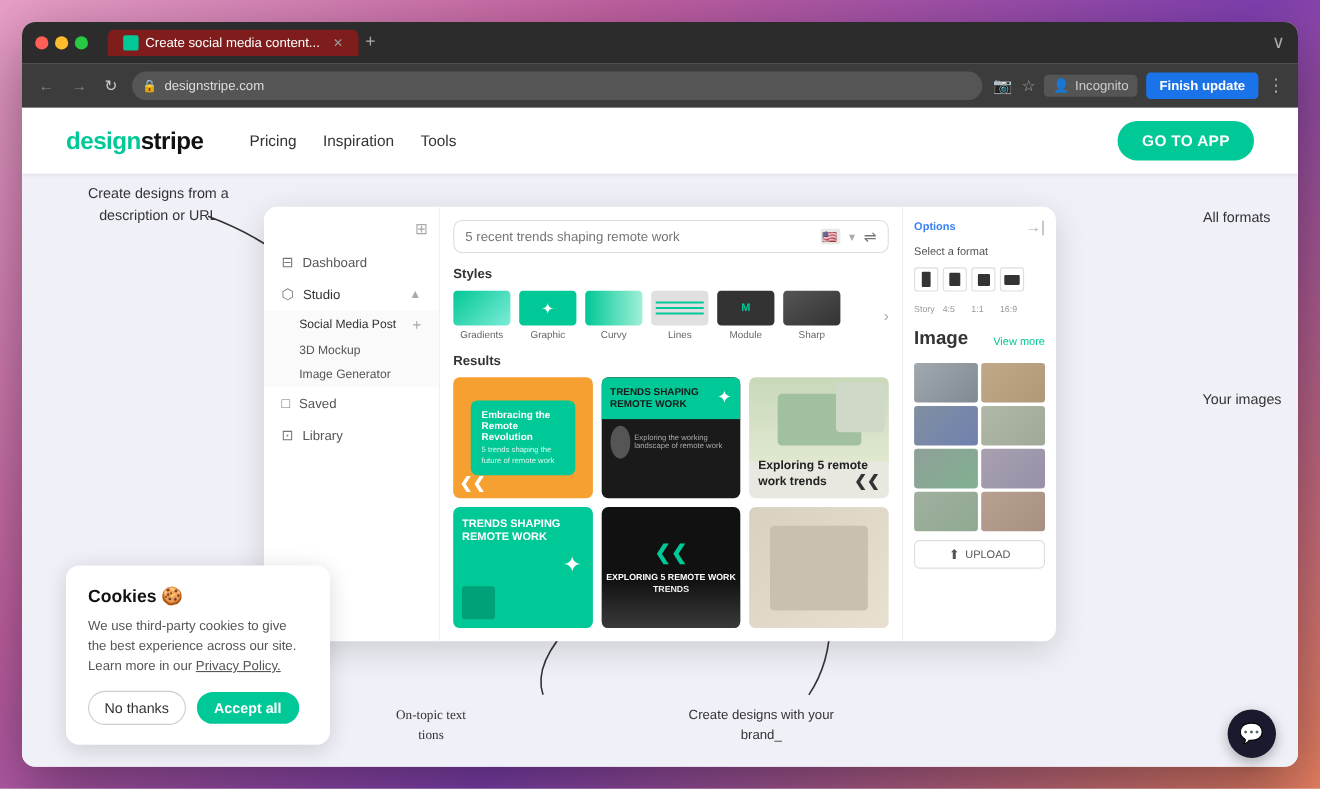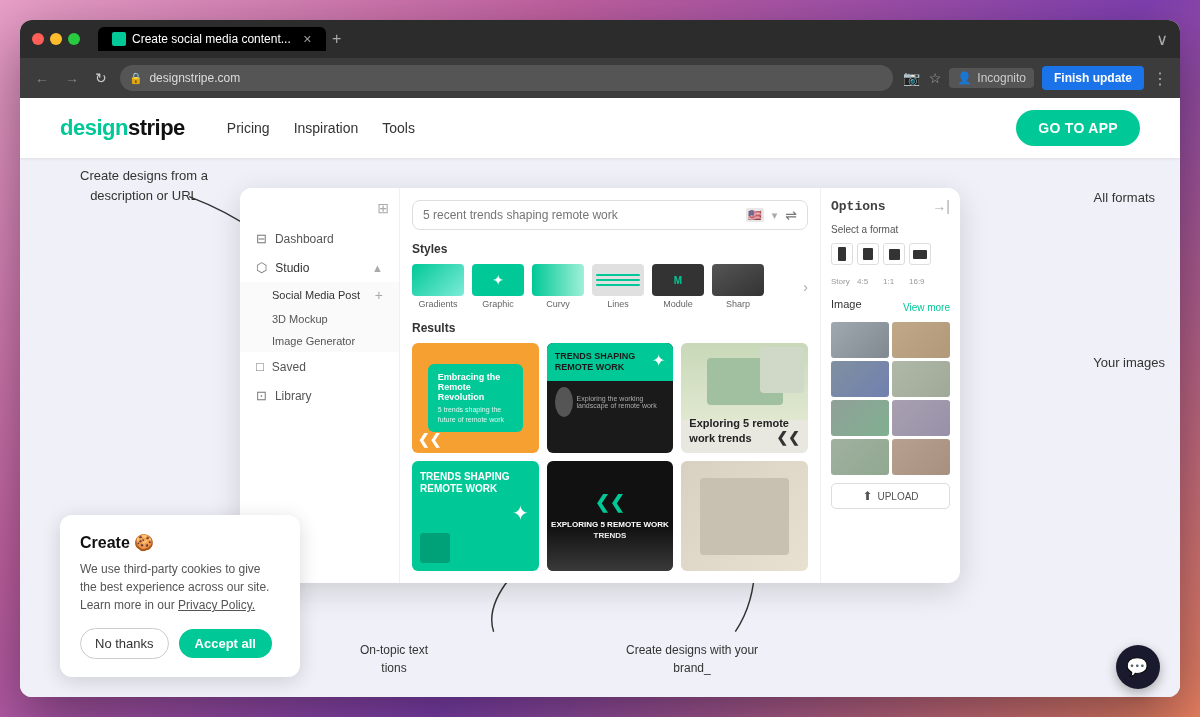--- a/index.html
+++ b/index.html
@@ -36,21 +36,21 @@
     .tl-yellow { background: #ffbd2e; }
     .tl-green { background: #28ca41; }
 
     .tab-bar {
       display: flex;
       align-items: center;
       margin-left: 10px;
       flex: 1;
     }
     .tab-active {
-      background: #000000;
+      background: #7f1d1d;
       border-radius: 6px 6px 0 0;
       padding: 5px 14px;
       display: flex;
       align-items: center;
       gap: 6px;
       color: #fff;
       font-size: 12px;
     }
     .tab-favicon {
       width: 14px; height: 14px;
@@ -214,20 +214,21 @@
     }
     .ann-top-right {
       top: 20px;
       right: 20px;
       text-align: left;
     }
     .ann-bottom-left {
       bottom: 30px;
       left: 330px;
       text-align: center;
+      font-family: Liberation Serif, serif;
     }
     .ann-bottom-right {
       bottom: 30px;
       left: 600px;
       text-align: center;
     }
     .ann-right {
       top: 200px;
       right: 10px;
       text-align: right;
@@ -575,24 +576,23 @@
       padding: 10px;
       flex-shrink: 0;
     }
     .options-header {
       display: flex;
       justify-content: space-between;
       align-items: center;
       margin-bottom: 10px;
     }
     .options-title {
-      font-size: 13px;
+      font-size: 10px;
       font-weight: 600;
-      color: #404040;
-      font-family: Liberation Mono, monospace;
+      color: #3b82f6;
     }
     .options-close {
       color: #aaa; font-size: 14px; cursor: pointer;
     }
     .format-label {
       font-size: 10px;
       color: #555;
       margin-bottom: 8px;
     }
     .format-options {
@@ -613,22 +613,22 @@
       margin-bottom: 12px;
     }
     .format-lbl {
       font-size: 8px;
       color: #999;
       width: 22px;
       text-align: left;
     }
 
     .image-section-title {
-      font-size: 11px;
-      font-weight: 400;
+      font-size: 17px;
+      font-weight: 700;
       color: #333;
       margin-bottom: 6px;
     }
     .view-more {
       font-size: 10px;
       color: #00c896;
       cursor: pointer;
     }
     .image-section-header {
       display: flex;
@@ -1019,21 +1019,21 @@
           <marker id="arrow" markerWidth="8" markerHeight="8" refX="4" refY="4" orient="auto">
             <path d="M0,0 L0,8 L8,4 z" fill="#333"></path>
           </marker>
         </defs>
       </svg>
 
     </div>
 
     <div class="cookie-banner">
       <div class="cookie-title">
-        <span>Create 🍪</span>
+        <span>Cookies 🍪</span>
       </div>
       <div class="cookie-text">
         We use third-party cookies to give the best experience across our site. Learn more in our <a>Privacy Policy.</a>
       </div>
       <div class="cookie-buttons">
         <button class="cookie-no-thanks">No thanks</button>
         <button class="cookie-accept">Accept all</button>
       </div>
     </div>
 

